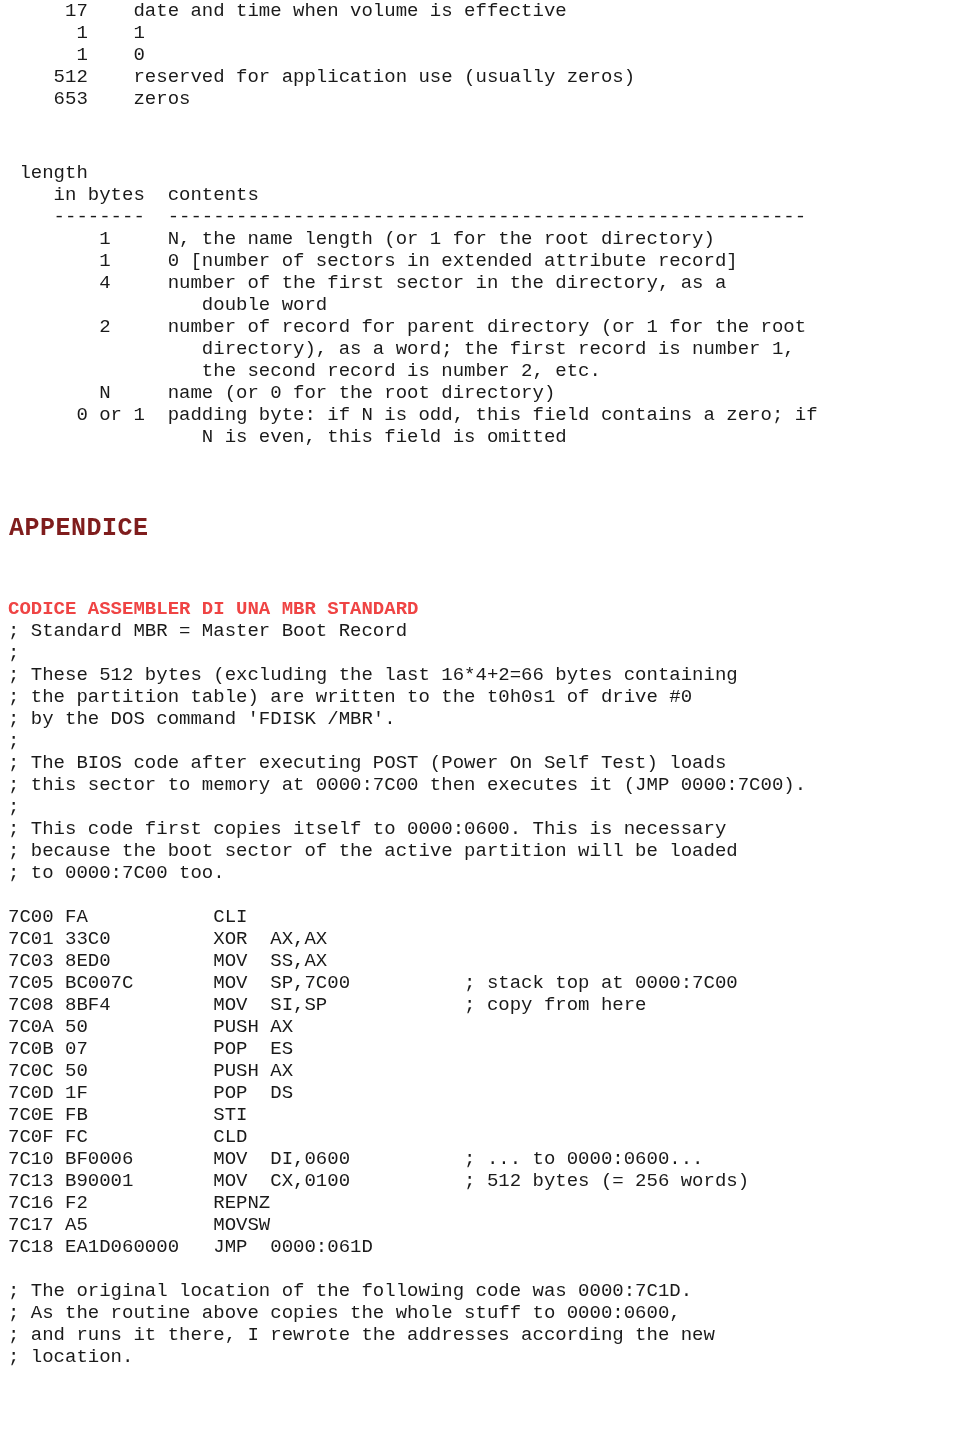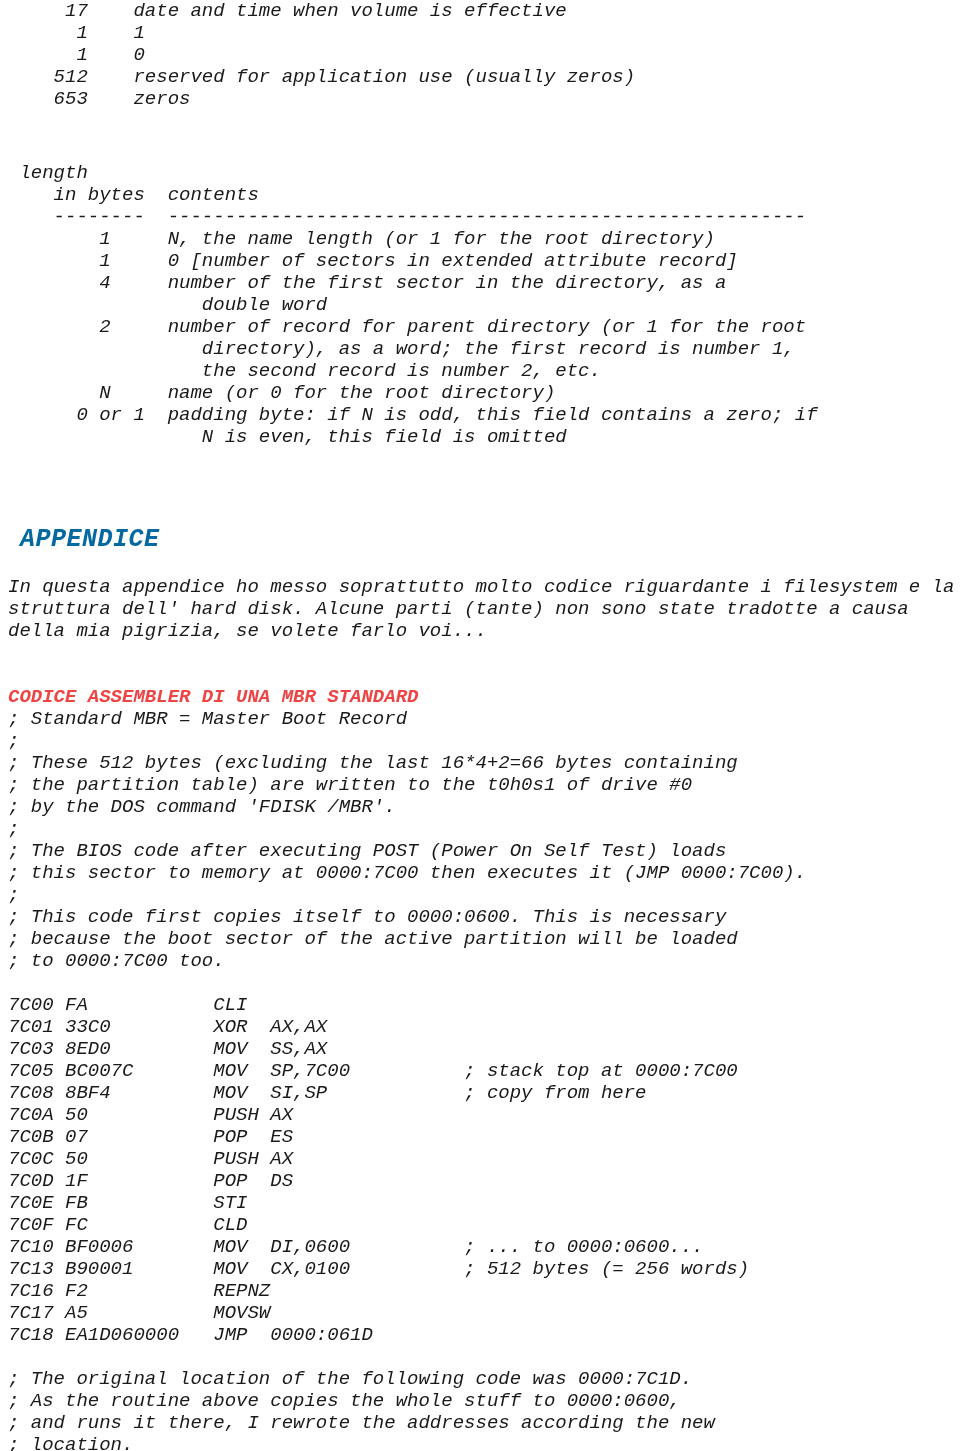--- a/index.html
+++ b/index.html
@@ -14,41 +14,40 @@
     overflow: hidden;
     font-family: "Liberation Mono", "DejaVu Sans Mono", monospace;
   }
   .page {
     position: relative;
     width: 864px;
     height: 1451px;
     background: #ffffff;
     box-sizing: border-box;
     padding: 0 0 0 8px;
-    font-style: italic;
   }
   pre.block {
     margin: 0;
     padding: 0;
     font-family: "Liberation Mono", "DejaVu Sans Mono", monospace;
     font-size: 19px;
     line-height: 22px;
     letter-spacing: 0px;
     color: #1a1a1a;
     white-space: pre;
     font-variant-ligatures: none;
   }
   .heading-main {
-    margin: 12px;
+    margin: 1px;
     padding: 0;
     font-family: "Liberation Mono", "DejaVu Sans Mono", monospace;
     font-size: 25px;
     line-height: 32px;
     font-weight: bold;
-    color: #0369a1;
+    color: #7f1d1d;
     white-space: pre;
     letter-spacing: 0.5px;
   }
   .heading-sub {
     margin: 0;
     padding: 0;
     font-family: "Liberation Mono", "DejaVu Sans Mono", monospace;
     font-size: 19px;
     line-height: 22px;
     font-weight: bold;
@@ -92,23 +91,20 @@
       0 or 1  padding byte: if N is odd, this field contains a zero; if
                  N is even, this field is omitted</pre>
 
   <div class="spacer-44"></div>
   <div class="spacer-20"></div>
 
   <h1 class="heading-main">APPENDICE</h1>
 
   <div class="spacer-8"></div>
 
-  <pre class="block sec">In questa appendice ho messo soprattutto molto codice riguardante i filesystem e la
-struttura dell' hard disk. Alcune parti (tante) non sono state tradotte a causa
-della mia pigrizia, se volete farlo voi...</pre>
 
   <div class="spacer-44"></div>
 
   <h2 class="heading-sub">CODICE ASSEMBLER DI UNA MBR STANDARD</h2>
 
   <pre class="block sec">; Standard MBR = Master Boot Record
 ;
 ; These 512 bytes (excluding the last 16*4+2=66 bytes containing
 ; the partition table) are written to the t0h0s1 of drive #0
 ; by the DOS command 'FDISK /MBR'.

